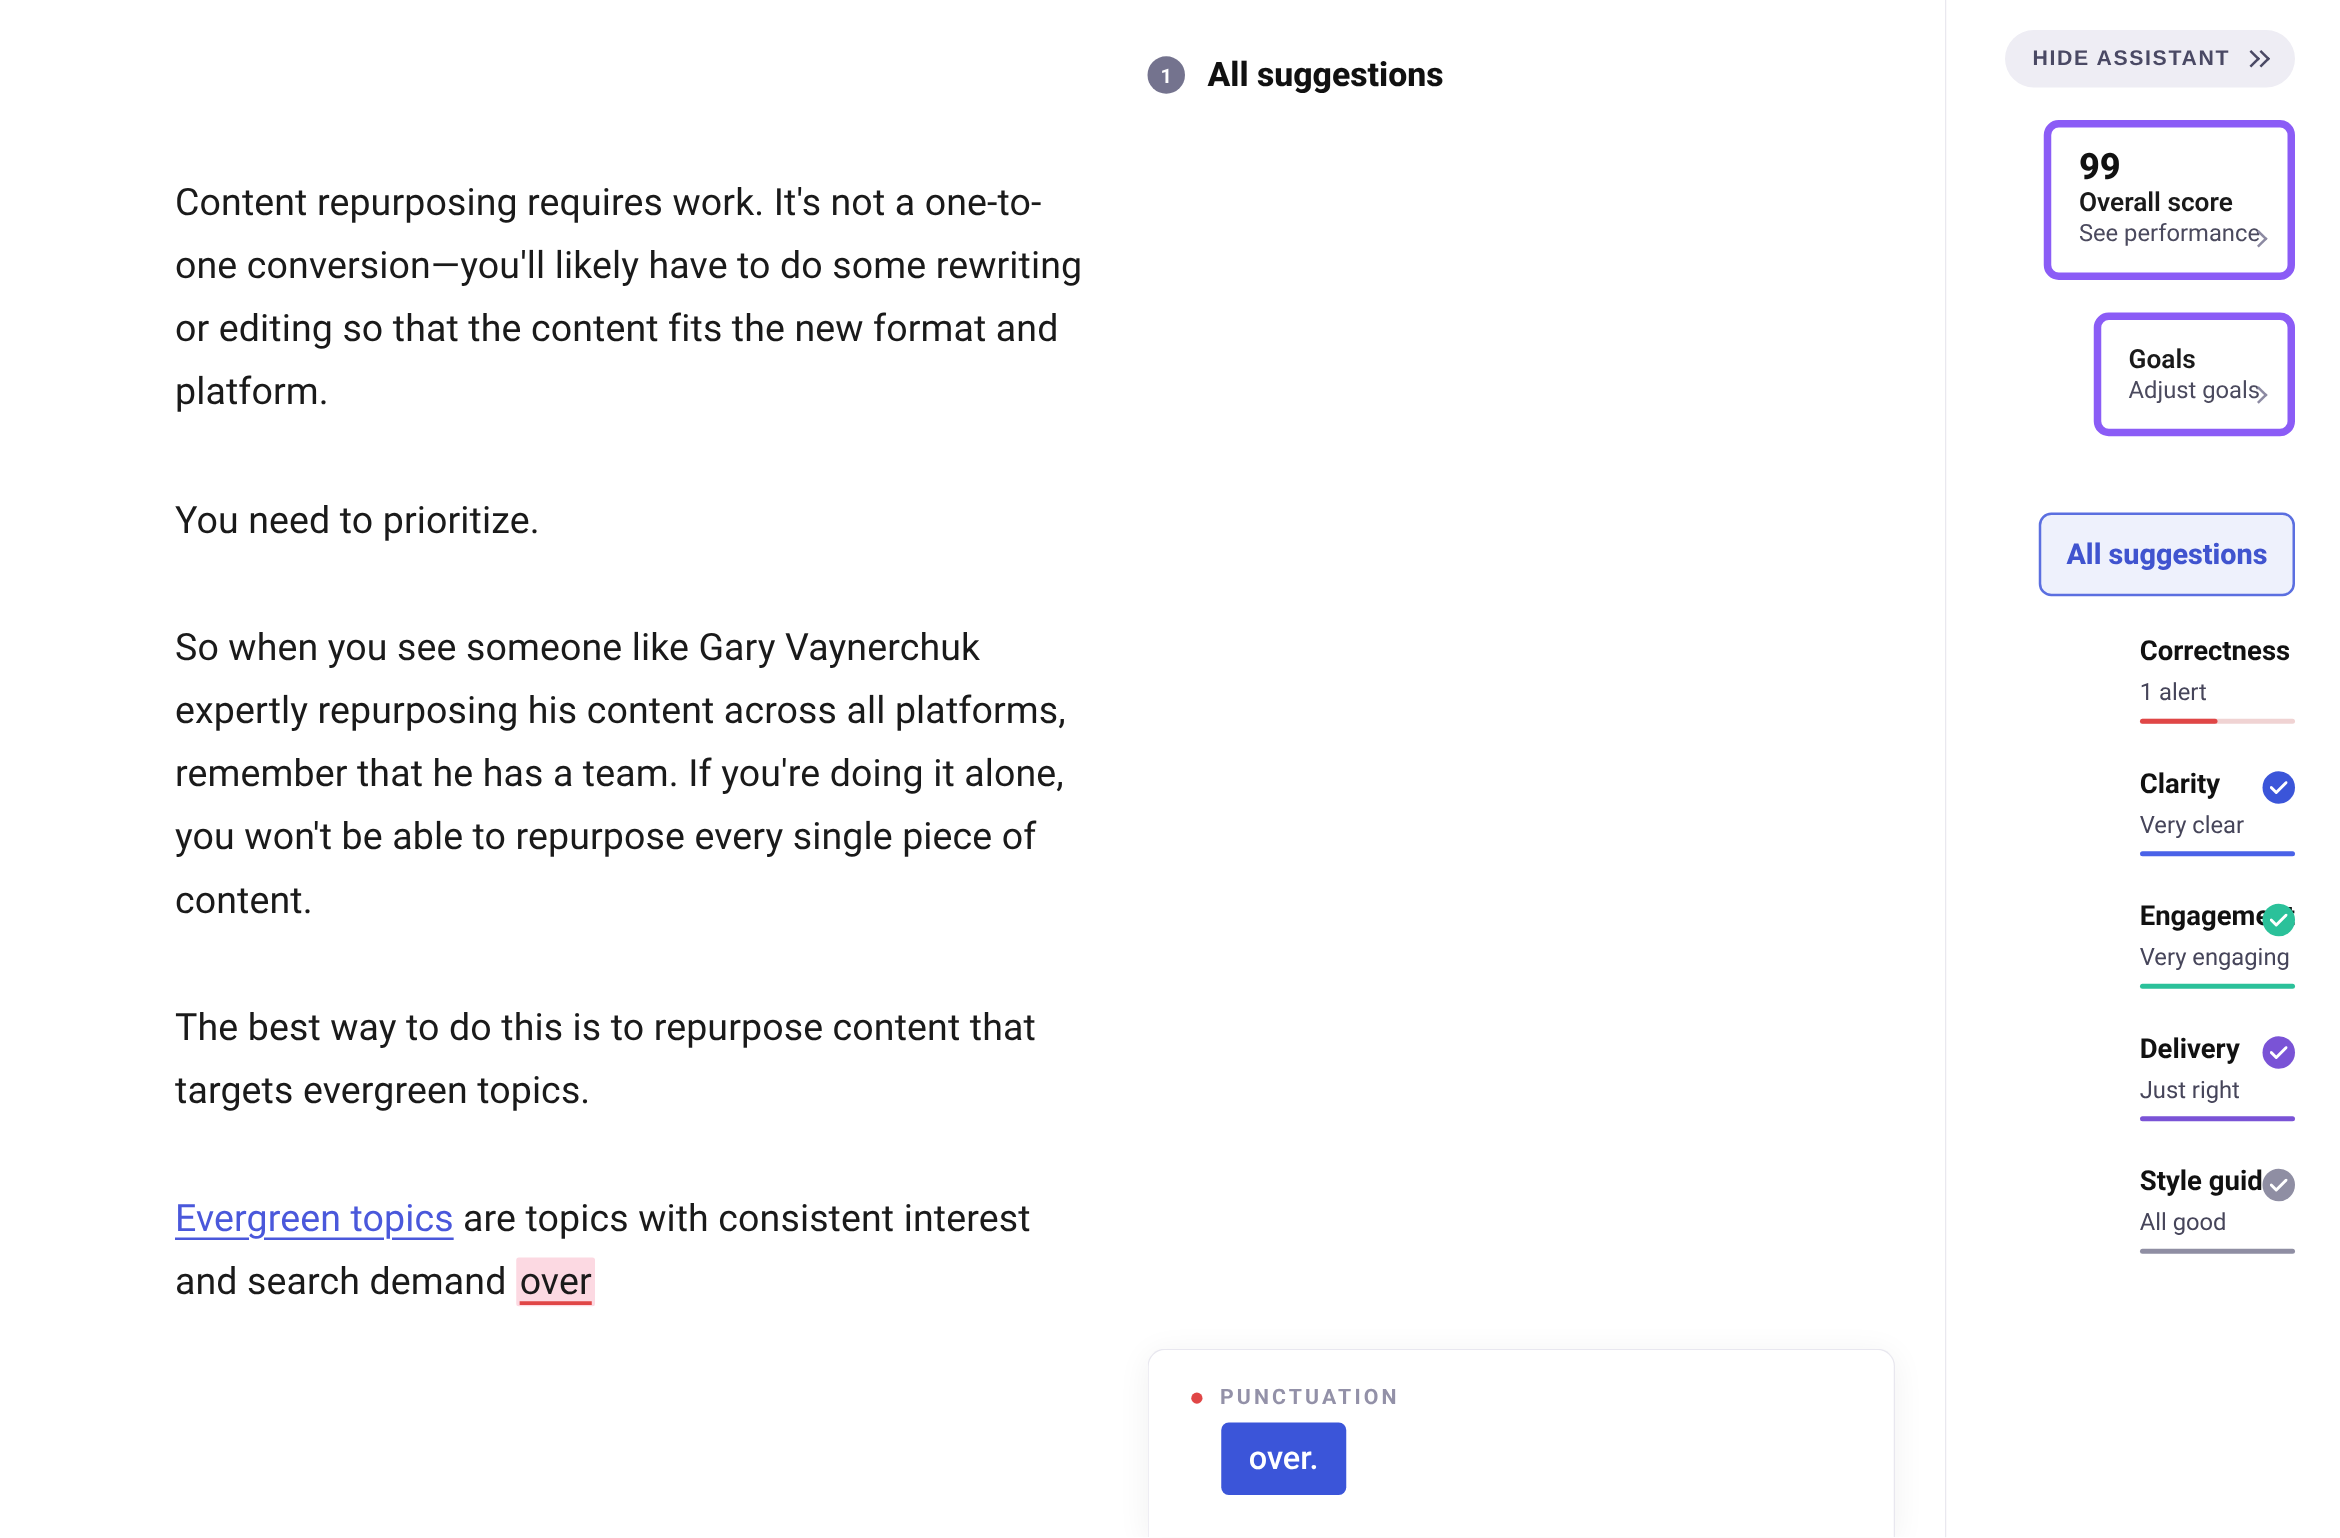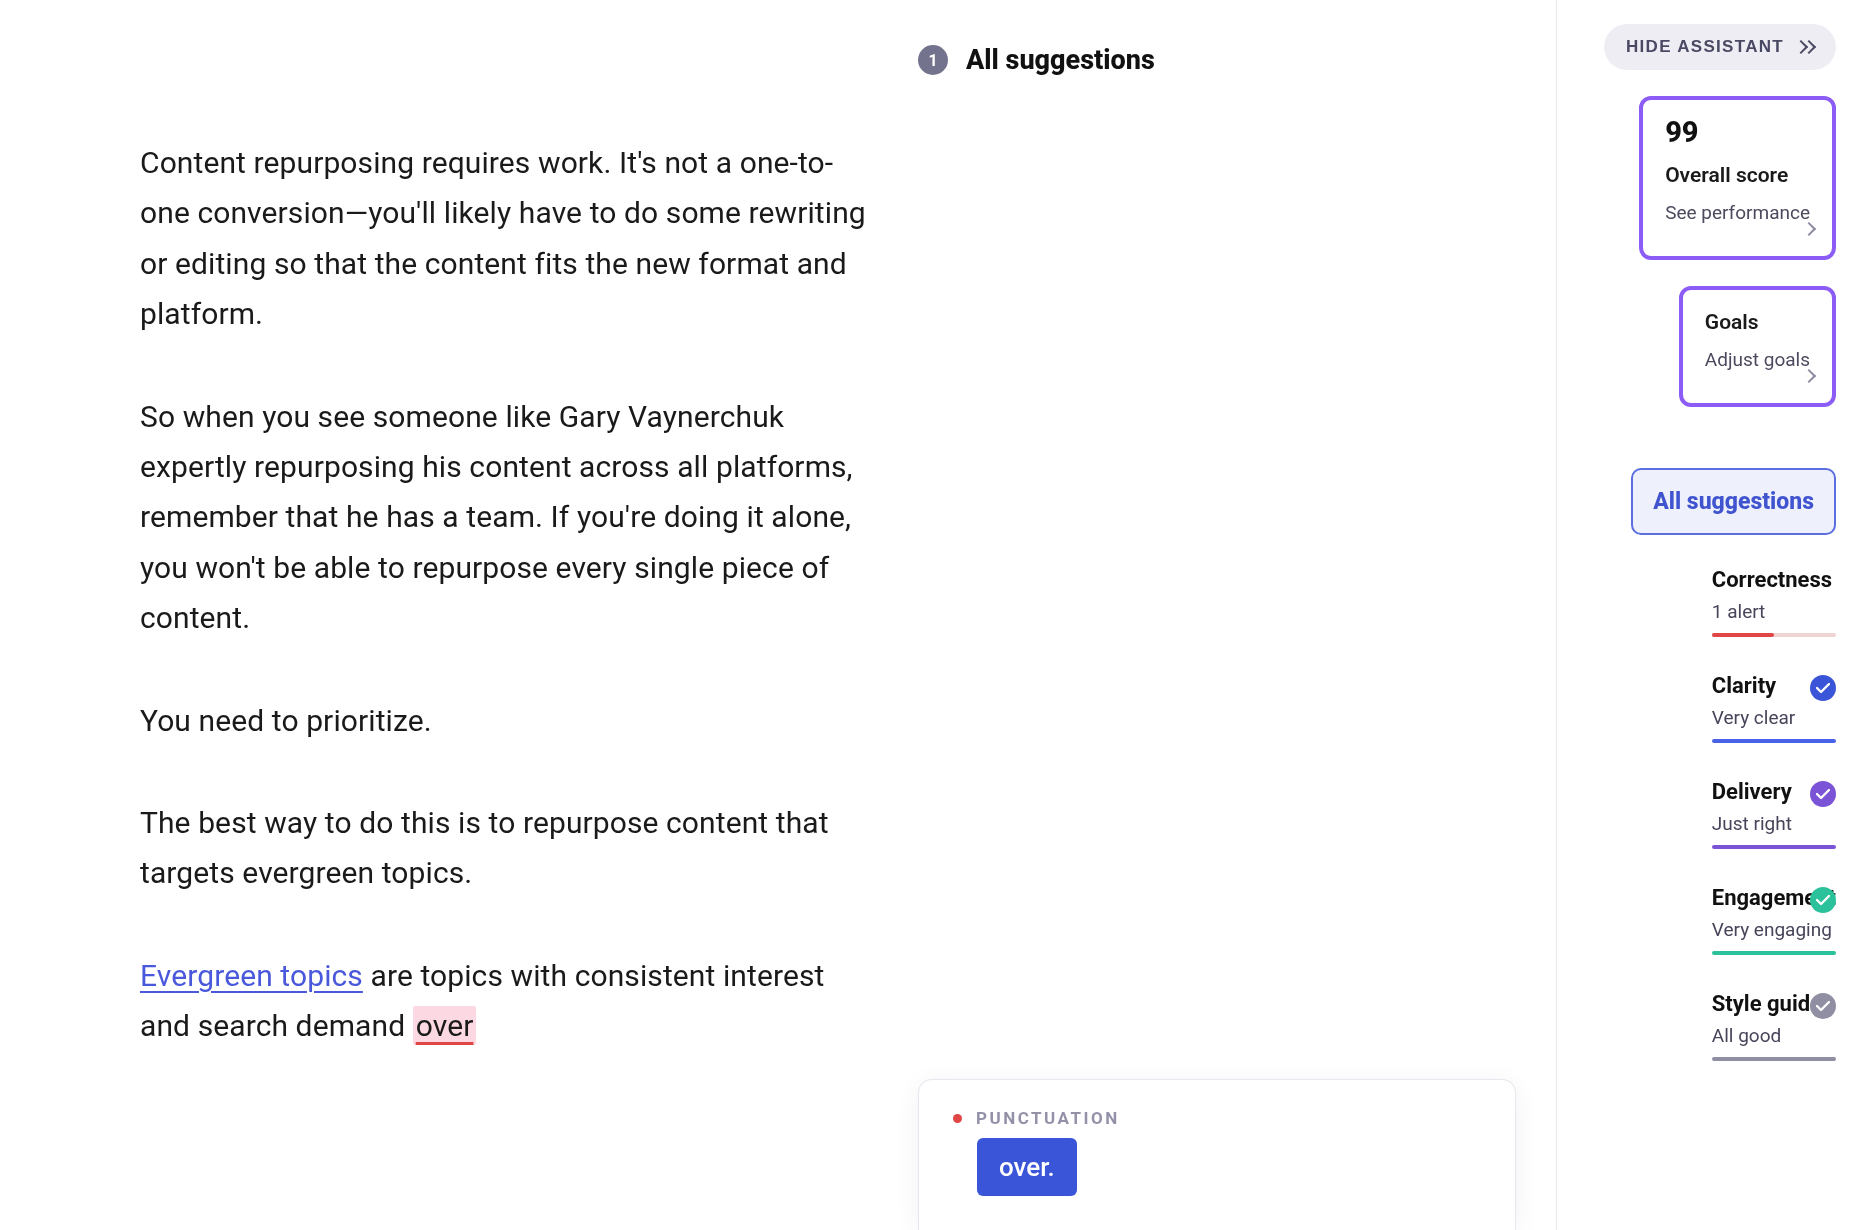--- a/index.html
+++ b/index.html
@@ -25,21 +25,21 @@
   .card-tag-row { display: flex; align-items: center; gap: 14px; margin-bottom: 10px; }
   .red-dot { width: 9px; height: 9px; border-radius: 50%; background: #e04646; }
   .card-tag { font-size: 17px; font-weight: 700; color: #9391a8; letter-spacing: 2.5px; }
   .card-chip { display: inline-block; background: #3b55d9; color: #fff; font-size: 26px; font-weight: 500; padding: 14px 22px; border-radius: 6px; margin-left: 24px; }
   .sidebar { width: 316px; border-left: 1px solid #e9e8ef; padding: 24px 36px 0 36px; display: flex; flex-direction: column; gap: 26px; align-items: flex-end; }
   .hide-assistant { align-self: flex-end; background: #eeedf4; border: none; border-radius: 24px; padding: 13px 22px; font-size: 17px; font-weight: 800; color: #4a4964; letter-spacing: 1.3px; display: flex; align-items: center; gap: 12px; cursor: pointer; }
   .dbl-chevron { display:inline-block; width:18px; height:14px; position:relative; }
   .dbl-chevron::before, .dbl-chevron::after { content:""; position:absolute; width:8px; height:8px; border-right:2.6px solid #4a4964; border-bottom:2.6px solid #4a4964; transform:rotate(-45deg); top:2px; }
   .dbl-chevron::before { left:0; }
   .dbl-chevron::after { left:8px; }
-  .panel { border: 4px solid #8b5cf6; border-radius: 12px; padding: 18px 22px 32px 22px; display: flex; flex-direction: column; gap: 14px; position: relative; cursor: pointer; }
+  .panel { border: 6px solid #8b5cf6; border-radius: 12px; padding: 18px 22px 20px 22px; display: flex; flex-direction: column; gap: 0; position: relative; cursor: pointer; }
   .panel .big { font-size: 29px; font-weight: 800; color: #111; line-height:1; }
   .panel .mid { font-size: 21px; font-weight: 600; color: #1a1a1a; margin-top:2px; }
   .panel .sub { font-size: 19px; color: #4b4a5e; }
   .panel .chev { position: absolute; right: 18px; bottom: 22px; width: 10px; height: 10px; border-right: 2.4px solid #8c8aa2; border-bottom: 2.4px solid #8c8aa2; transform: rotate(-45deg); }
   .divider { height: 1px; background: #eceaf2; margin: 4px 0; }
   .filter-active { border: 2px solid #5b6fe0; background: #eef1fc; border-radius: 10px; padding: 18px 20px; font-size: 23px; font-weight: 800; color: #4054cf; cursor: pointer; }
   .cat { display: flex; flex-direction: column; gap: 8px; padding-bottom: 6px; cursor: pointer; position: relative; }
   .cat-title { font-size: 22px; font-weight: 700; color: #111; }
   .cat-sub { font-size: 19px; color: #46455a; }
   .cat-bar { height: 4px; width: 100%; border-radius: 2px; margin-top: 2px; }
@@ -53,22 +53,22 @@
 
 <div class="app">
 
   <div class="main">
 
 
     <div class="columns">
 
       <div class="editor-col">
         <p>Content repurposing requires work. It's not a one-to-one conversion—you'll likely have to do some rewriting or editing so that the content fits the new format and platform.</p>
+        <p>You need to prioritize.</p>
         <p>So when you see someone like Gary Vaynerchuk expertly repurposing his content across all platforms, remember that he has a team. If you're doing it alone, you won't be able to repurpose every single piece of content.</p>
-        <p>You need to prioritize.</p>
         <p>The best way to do this is to repurpose content that targets evergreen topics.</p>
         <p>
           <span class="link">Evergreen topics</span><span> are topics with consistent interest and search demand </span><span class="err">over</span>
         </p>
       </div>
 
       <div class="sugg-col">
         <div class="sugg-header">
           <div class="badge-circle">1</div>
           <div class="sugg-title">All suggestions</div>
@@ -120,34 +120,34 @@
           <div class="cat-title">Clarity</div>
           <div class="cat-sub">Very clear</div>
           <div class="cat-bar" style="background: rgb(74, 98, 232);"></div>
           <div class="check-badge" style="background: rgb(59, 85, 217);">
             <svg viewBox="0 0 14 11">
               <path d="M1 5 L5 9 L13 1" stroke="#fff" stroke-width="2.4" fill="none" stroke-linecap="round" stroke-linejoin="round"></path>
             </svg>
           </div>
         </div>
         <div class="cat">
-          <div class="cat-title">Delivery</div>
-          <div class="cat-sub">Just right</div>
-          <div class="cat-bar" style="background: rgb(122, 83, 214);"></div>
-          <div class="check-badge" style="background: rgb(122, 83, 214);">
+          <div class="cat-title">Engagement</div>
+          <div class="cat-sub">Very engaging</div>
+          <div class="cat-bar" style="background: rgb(43, 193, 154);"></div>
+          <div class="check-badge" style="background: rgb(43, 193, 154);">
             <svg viewBox="0 0 14 11">
               <path d="M1 5 L5 9 L13 1" stroke="#fff" stroke-width="2.4" fill="none" stroke-linecap="round" stroke-linejoin="round"></path>
             </svg>
           </div>
         </div>
         <div class="cat">
-          <div class="cat-title">Engagement</div>
-          <div class="cat-sub">Very engaging</div>
-          <div class="cat-bar" style="background: rgb(43, 193, 154);"></div>
-          <div class="check-badge" style="background: rgb(43, 193, 154);">
+          <div class="cat-title">Delivery</div>
+          <div class="cat-sub">Just right</div>
+          <div class="cat-bar" style="background: rgb(122, 83, 214);"></div>
+          <div class="check-badge" style="background: rgb(122, 83, 214);">
             <svg viewBox="0 0 14 11">
               <path d="M1 5 L5 9 L13 1" stroke="#fff" stroke-width="2.4" fill="none" stroke-linecap="round" stroke-linejoin="round"></path>
             </svg>
           </div>
         </div>
         <div class="cat">
           <div class="cat-title">Style guide</div>
           <div class="cat-sub">All good</div>
           <div class="cat-bar" style="background: rgb(143, 142, 163);"></div>
           <div class="check-badge" style="background: rgb(143, 142, 163);">

